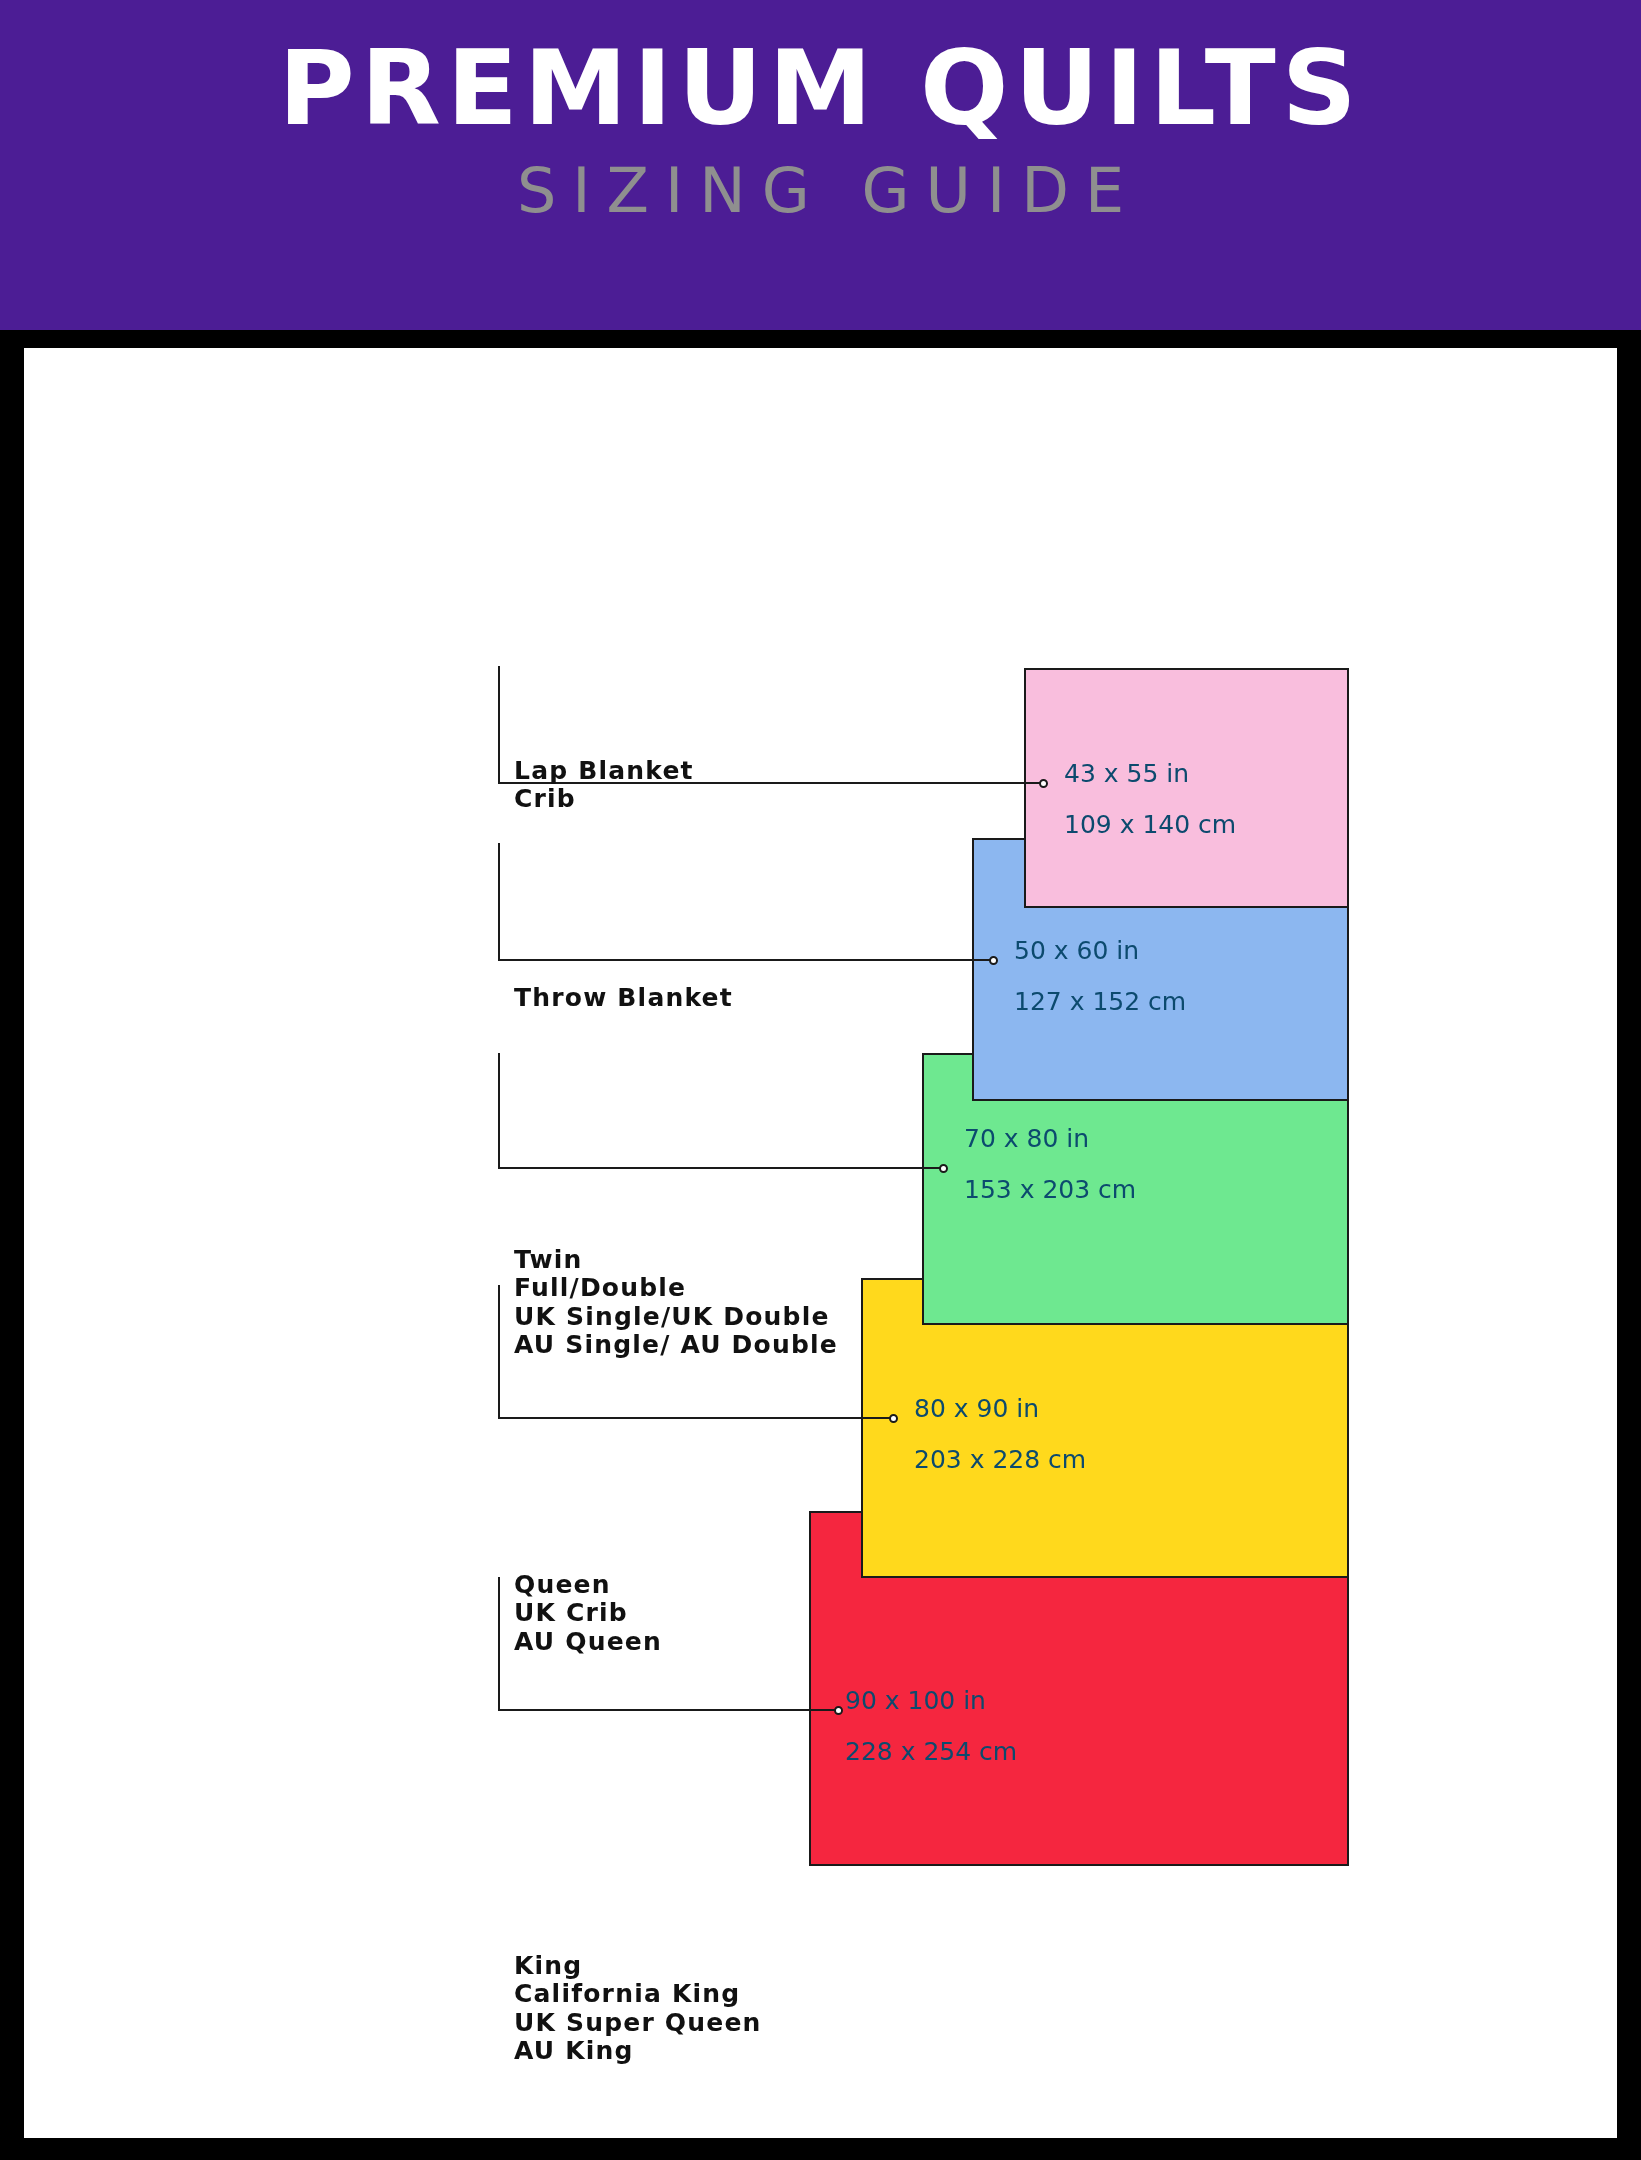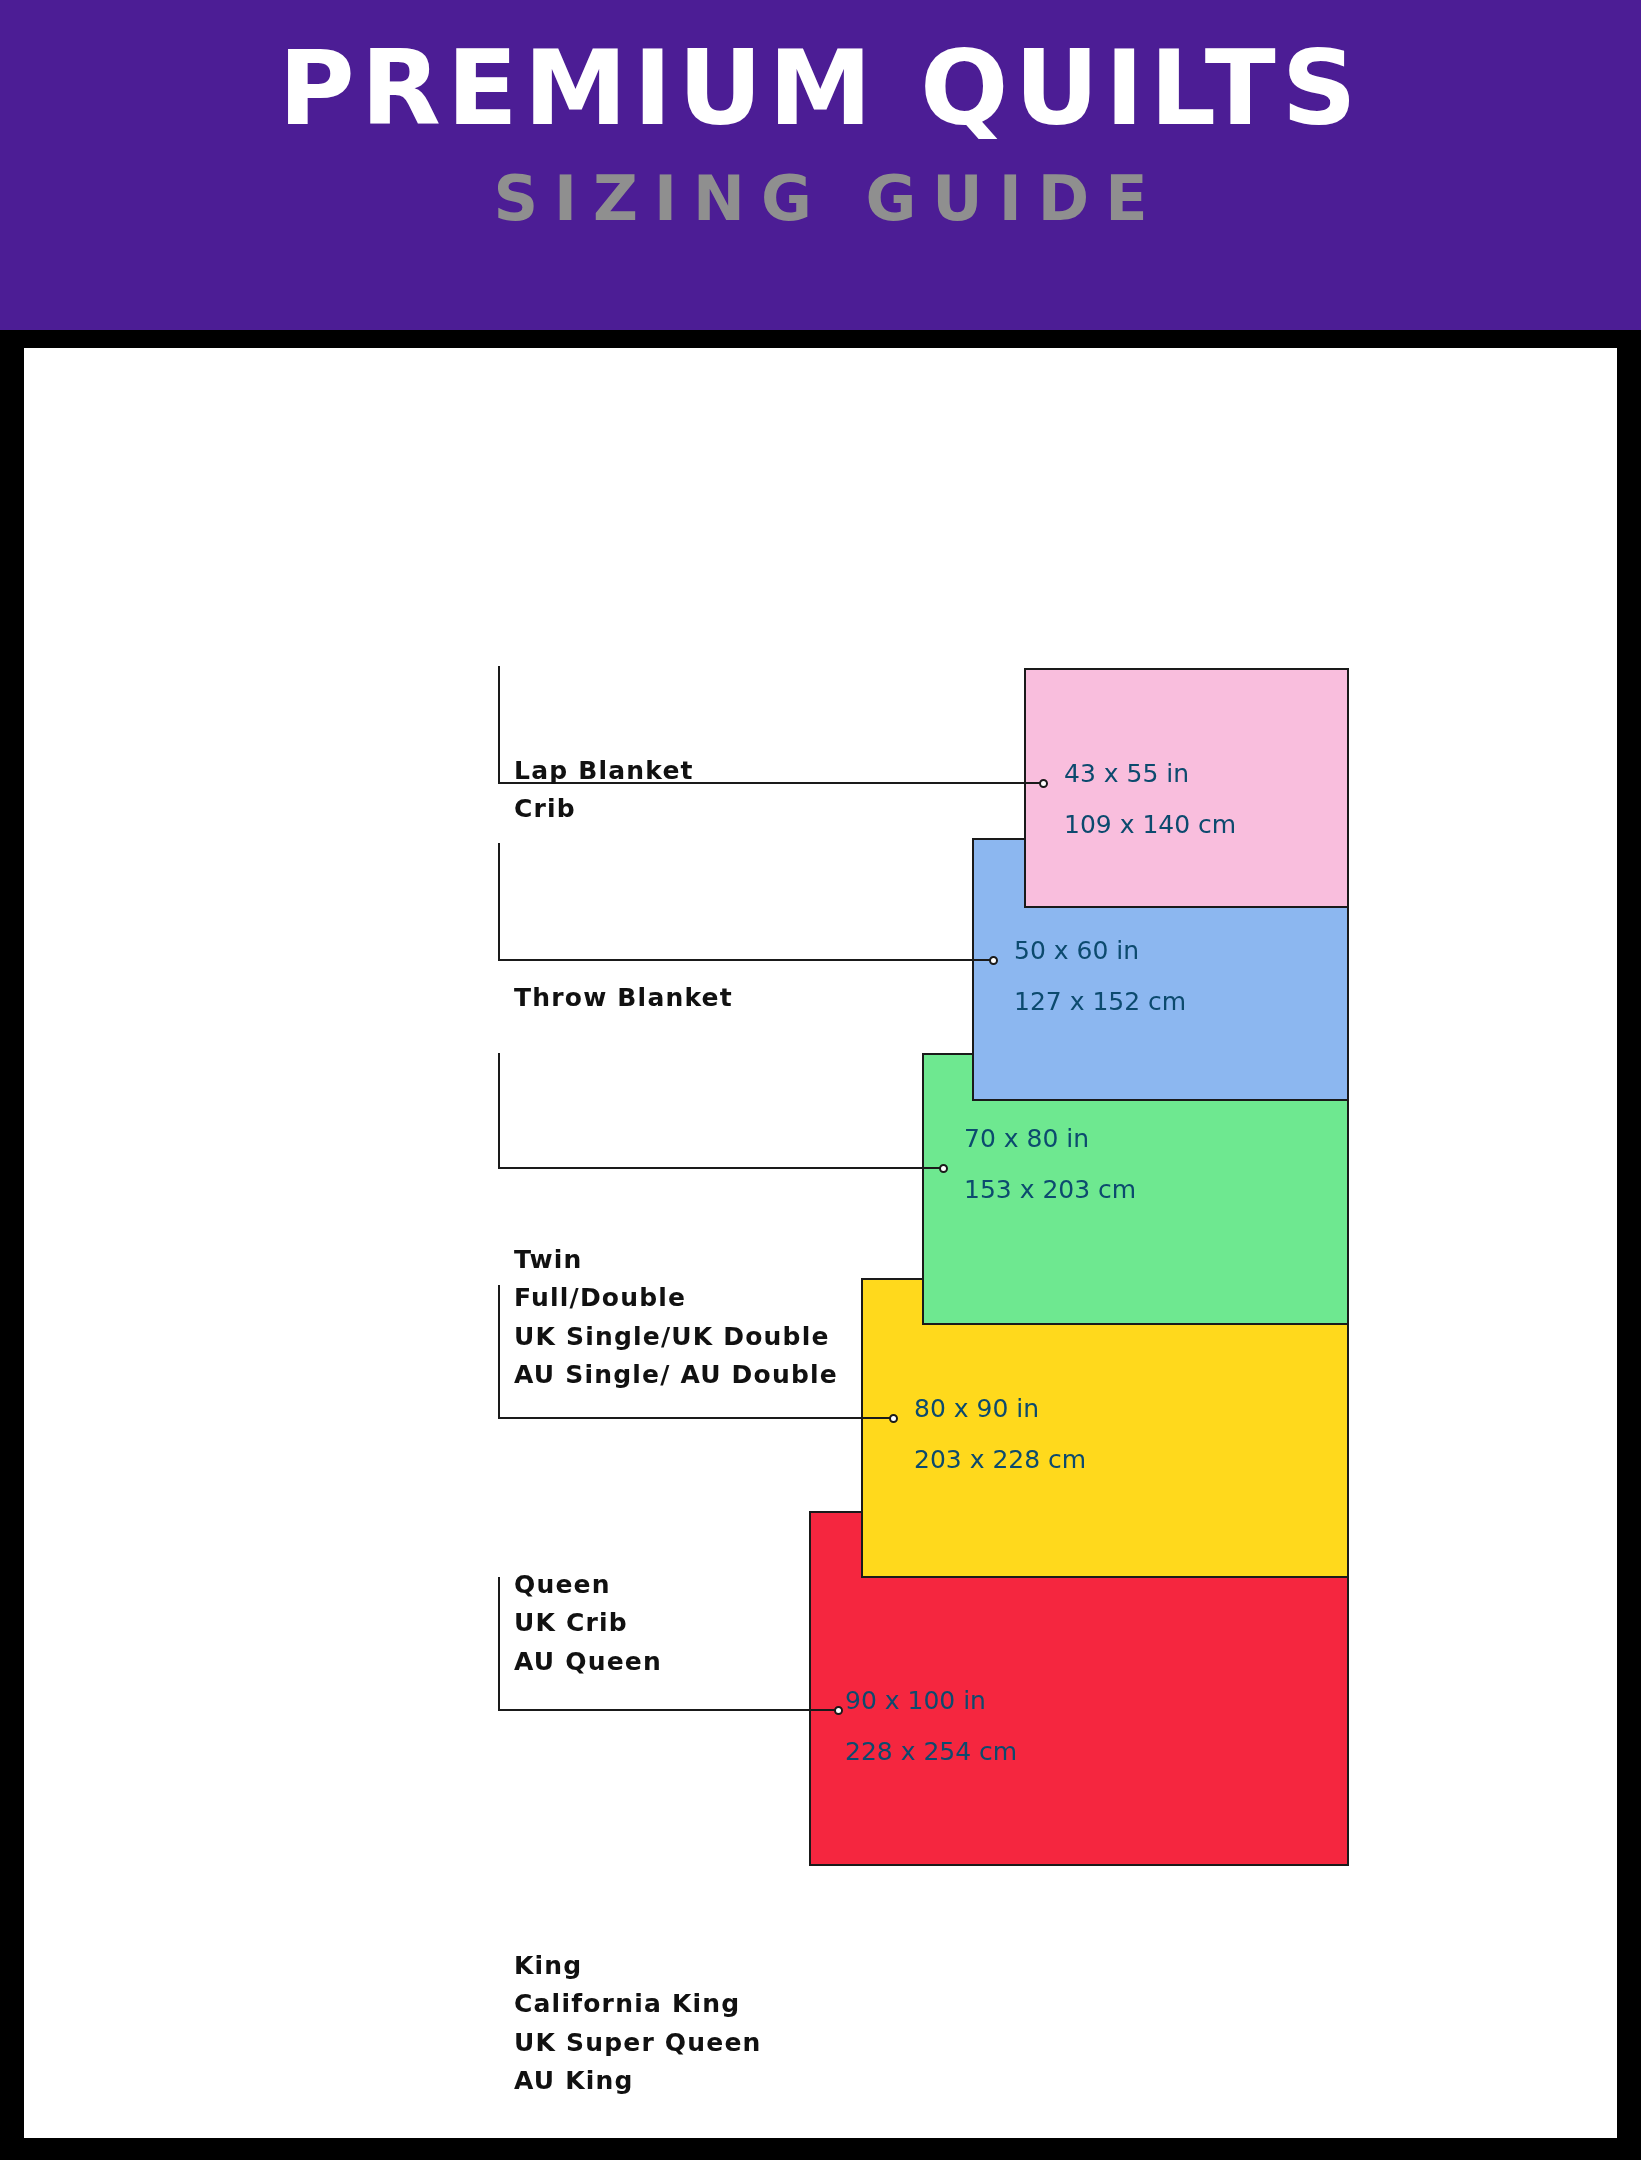--- a/index.html
+++ b/index.html
@@ -38,24 +38,24 @@
     color: #ffffff;
     font-size: 104px;
     font-weight: bold;
     letter-spacing: 6px;
     line-height: 1.0;
     font-family: "DejaVu Sans", "Liberation Sans", sans-serif;
     text-align: center;
     white-space: nowrap;
   }
   #subtitle {
-    margin-top: 28px;
+    margin-top: 20px;
     color: #8f8f8f;
     font-size: 62px;
-    font-weight: bold;
+    font-weight: normal;
     letter-spacing: 16px;
     line-height: 1.0;
     white-space: nowrap;
     padding-left: 16px;
   }
   
   #canvas {
     position: absolute;
     left: 24px;
     top: 348px;
@@ -78,21 +78,21 @@
   
   .group-label {
     position: absolute;
     color: #111111;
     font-size: 25px;
     font-weight: bold;
     letter-spacing: 1.2px;
     line-height: 1.05;
     white-space: nowrap;
   }
-  .group-label div { margin-bottom: 12px; }
+  .group-label div { margin-bottom: 2px; }
   .bracket {
     position: absolute;
     border-left: 2.5px solid #1a1a1a;
     border-bottom: 2.5px solid #1a1a1a;
     box-sizing: border-box;
   }
   .dot {
     position: absolute;
     width: 9px;
     height: 9px;

